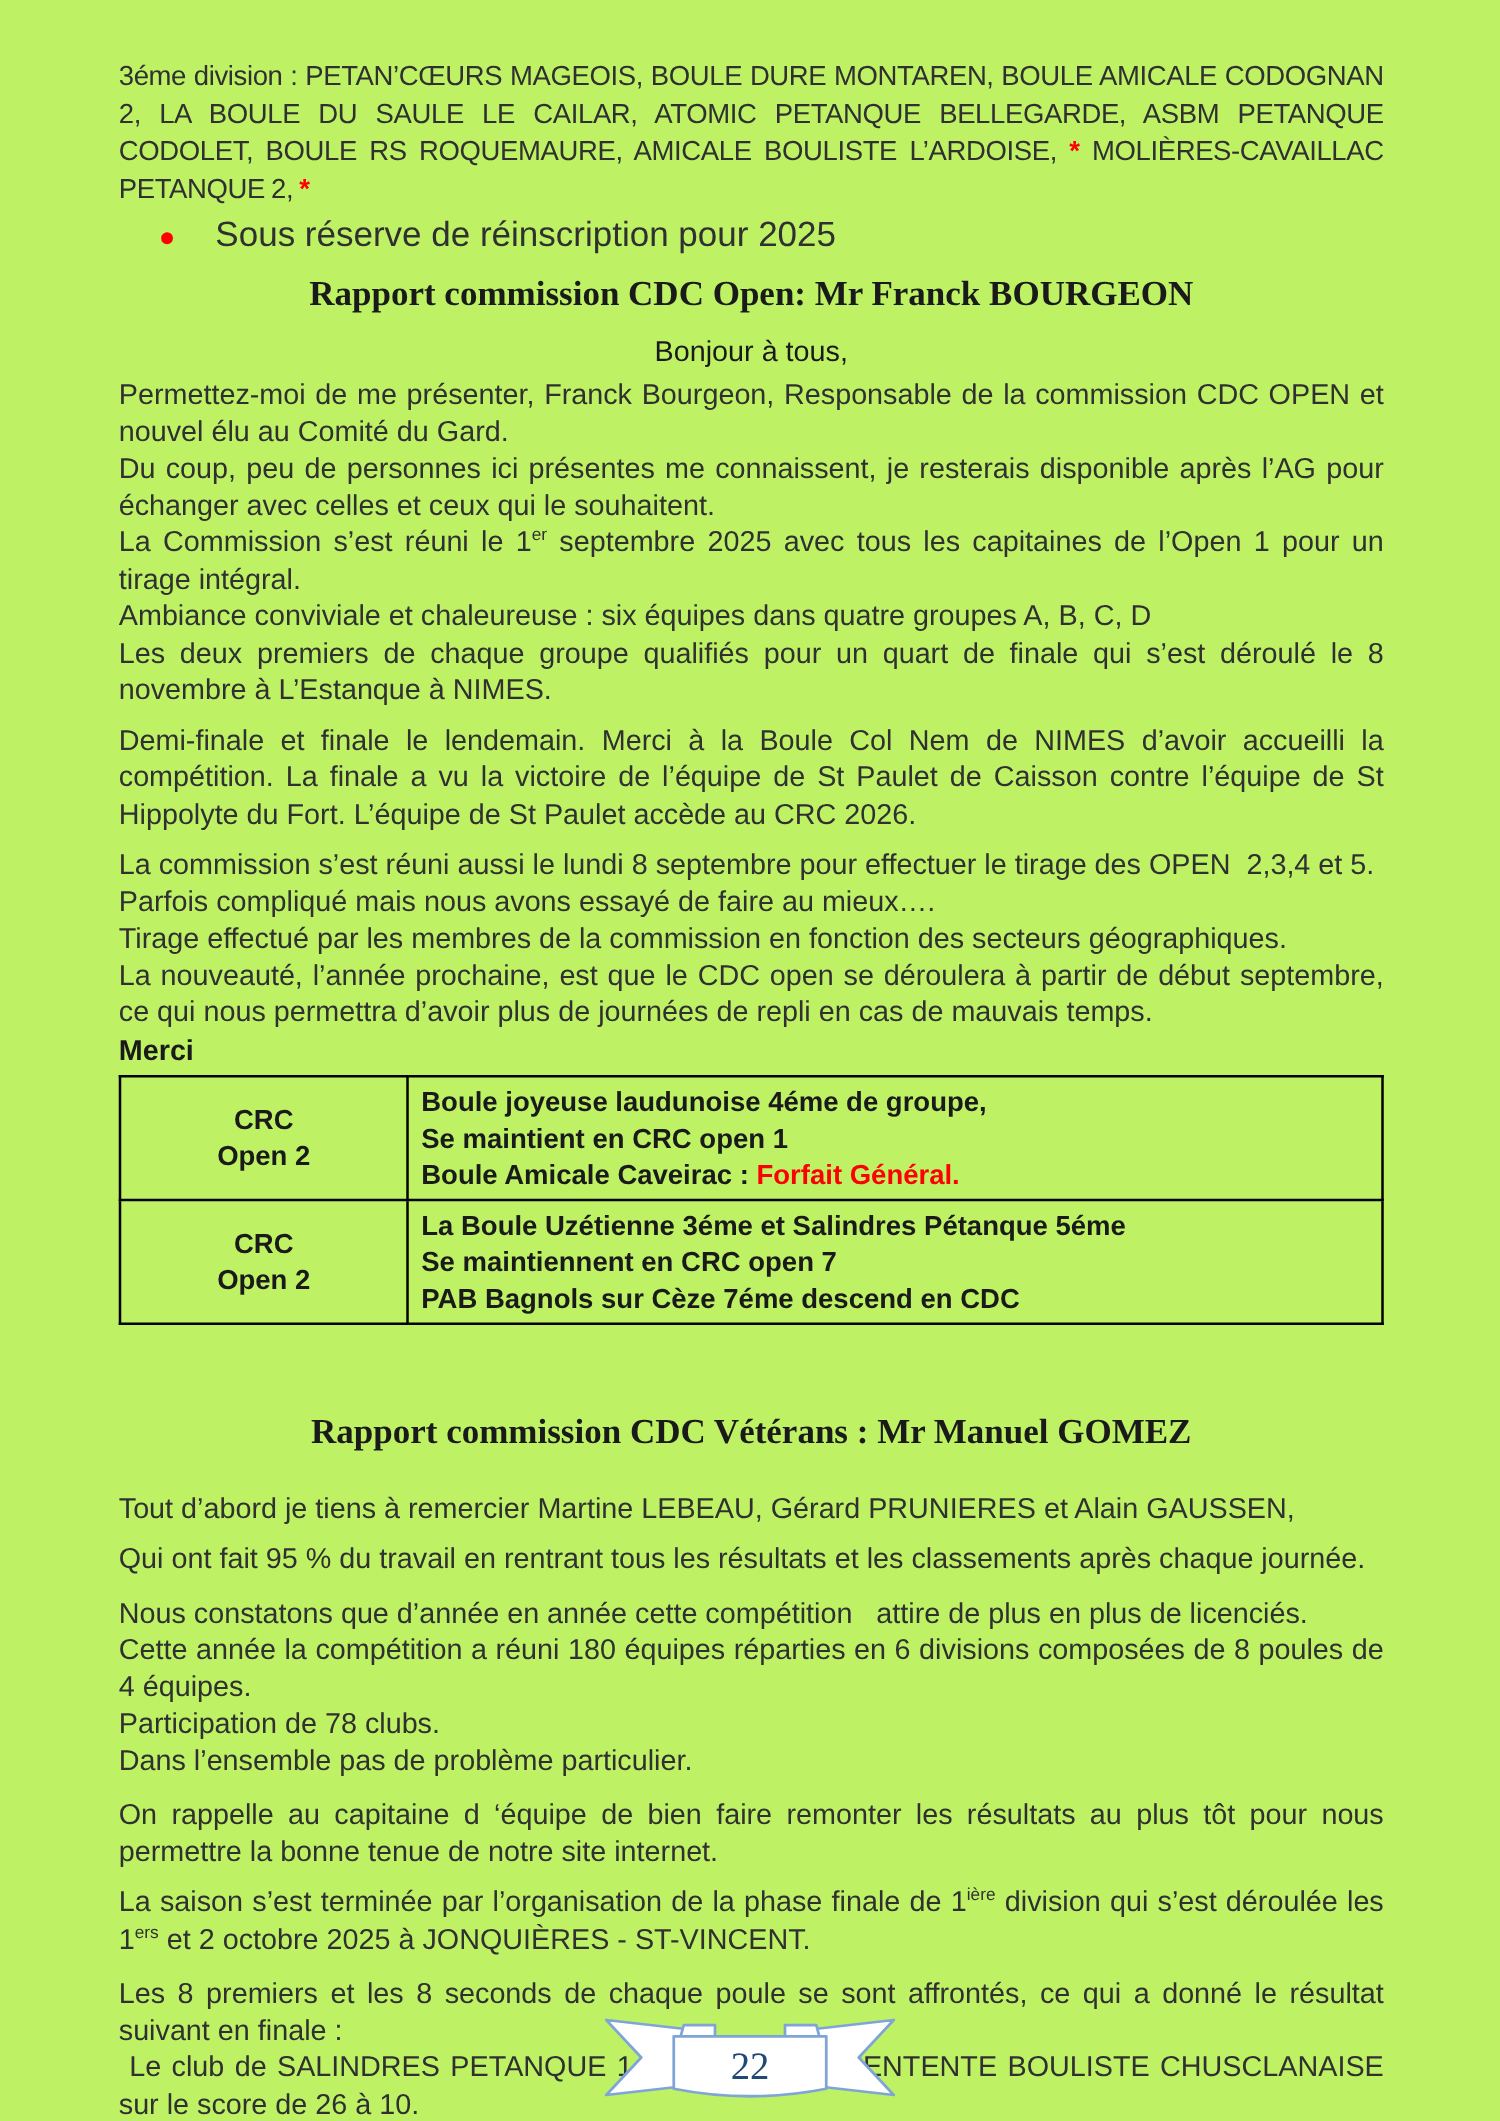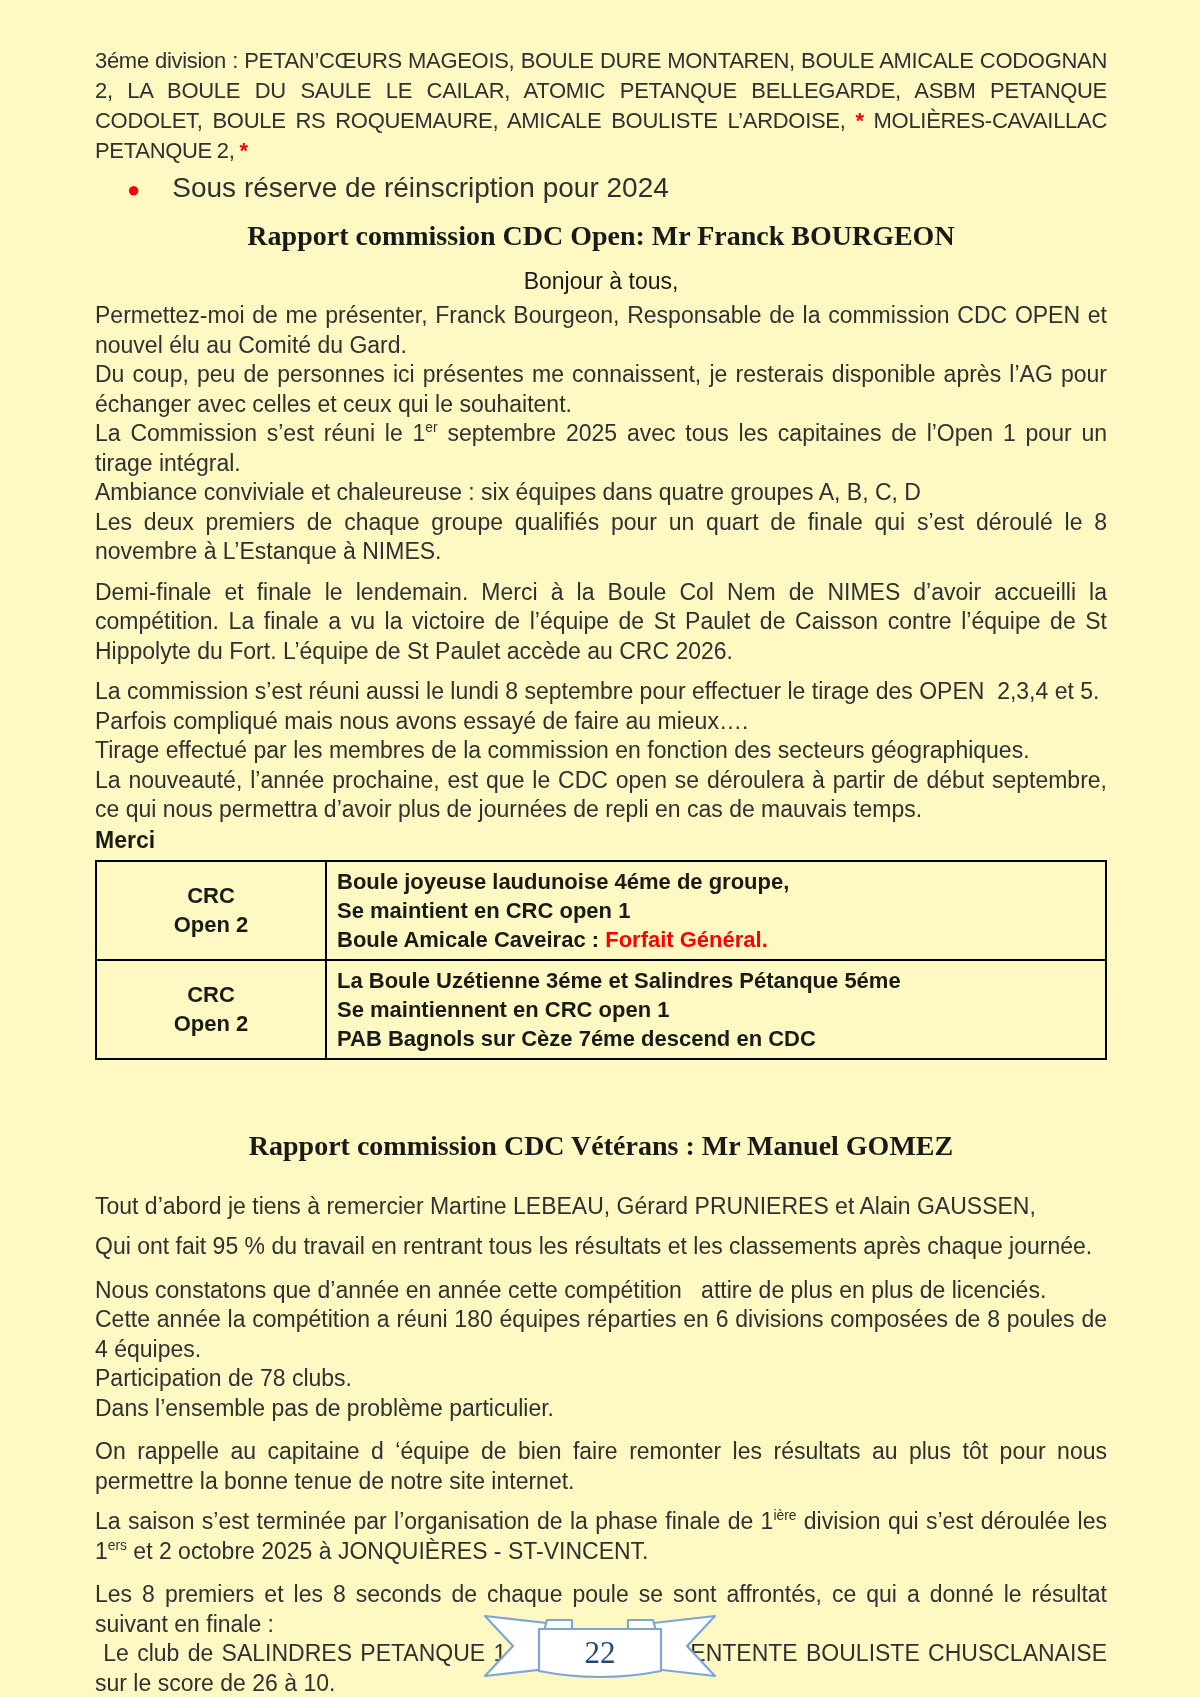--- a/index.html
+++ b/index.html
@@ -1,19 +1,19 @@
 <!DOCTYPE html>
 <html lang="fr"><head>
 <meta charset="utf-8">
 <style>
   html,body{margin:0;padding:0;background:#ffffff;}
   .page{
     position:relative;
     width:1200px;height:1697px;
-    background:#fef9c3;
+    background:#bef264;
     font-family:"Liberation Sans",sans-serif;
     color:#2b2b2b;
     overflow:hidden;
   }
   .content{position:absolute;left:95px;top:46px;width:1012px;}
   p{margin:0;}
   .caps{
     font-size:22px;line-height:30px;text-align:justify;
     letter-spacing:-0.3px;word-spacing:-1px;color:#303030;
   }
@@ -63,21 +63,21 @@
 </head>
 <body>
 
 <div class="page">
   <div class="content">
 
     <p class="caps"><span>3éme division : </span><span>PETAN’CŒURS MAGEOIS, BOULE DURE MONTAREN, BOULE AMICALE CODOGNAN 2, LA BOULE DU SAULE LE CAILAR, ATOMIC PETANQUE BELLEGARDE, ASBM PETANQUE CODOLET, BOULE RS ROQUEMAURE, AMICALE BOULISTE L’ARDOISE, </span><span class="red">*</span><span> MOLIÈRES-CAVAILLAC PETANQUE 2, </span><span class="red">*</span></p>
 
     <div class="bullet-line">
       <span class="bullet-marker">●</span>
-      <span>Sous réserve de réinscription pour 2024</span>
+      <span>Sous réserve de réinscription pour 2025</span>
     </div>
 
     <h1 class="sec">Rapport commission CDC Open: Mr Franck BOURGEON</h1>
     <p class="greeting">Bonjour à tous,</p>
 
     <p class="body-p">Permettez-moi de me présenter, Franck Bourgeon, Responsable de la commission CDC OPEN et nouvel élu au Comité du Gard.</p>
     <p class="body-p">Du coup, peu de personnes ici présentes me connaissent, je resterais disponible après l’AG pour échanger avec celles et ceux qui le souhaitent.</p>
     <p class="body-p"><span>La Commission s’est réuni le 1</span><sup class="sp">er</sup><span> septembre 2025 avec tous les capitaines de l’Open 1 pour un tirage intégral.</span></p>
     <p class="body-p">Ambiance conviviale et chaleureuse : six équipes dans quatre groupes A, B, C, D</p>
     <p class="body-p">Les deux premiers de chaque groupe qualifiés pour un quart de finale qui s’est déroulé le 8 novembre à L’Estanque à NIMES.</p>
@@ -104,21 +104,21 @@
             <div><span>Boule Amicale Caveirac : </span><span class="red">Forfait Général.</span></div>
           </td>
         </tr>
         <tr>
           <td class="rowlabel">
             <div>CRC</div>
             <div>Open 2</div>
           </td>
           <td>
             <div>La Boule Uzétienne 3éme et Salindres Pétanque 5éme</div>
-            <div>Se maintiennent en CRC open 1</div>
+            <div>Se maintiennent en CRC open 7</div>
             <div>PAB Bagnols sur Cèze 7éme descend en CDC</div>
           </td>
         </tr>
       </tbody>
     </table>
 
     <h1 class="sec" style="margin-top:68px;margin-bottom:28px;">Rapport commission CDC Vétérans : Mr Manuel GOMEZ</h1>
 
     <p class="body-p">Tout d’abord je tiens à remercier Martine LEBEAU, Gérard PRUNIERES et Alain GAUSSEN,</p>
     <p class="body-p gap-sm">Qui ont fait 95 % du travail en rentrant tous les résultats et les classements après chaque journée.</p>

